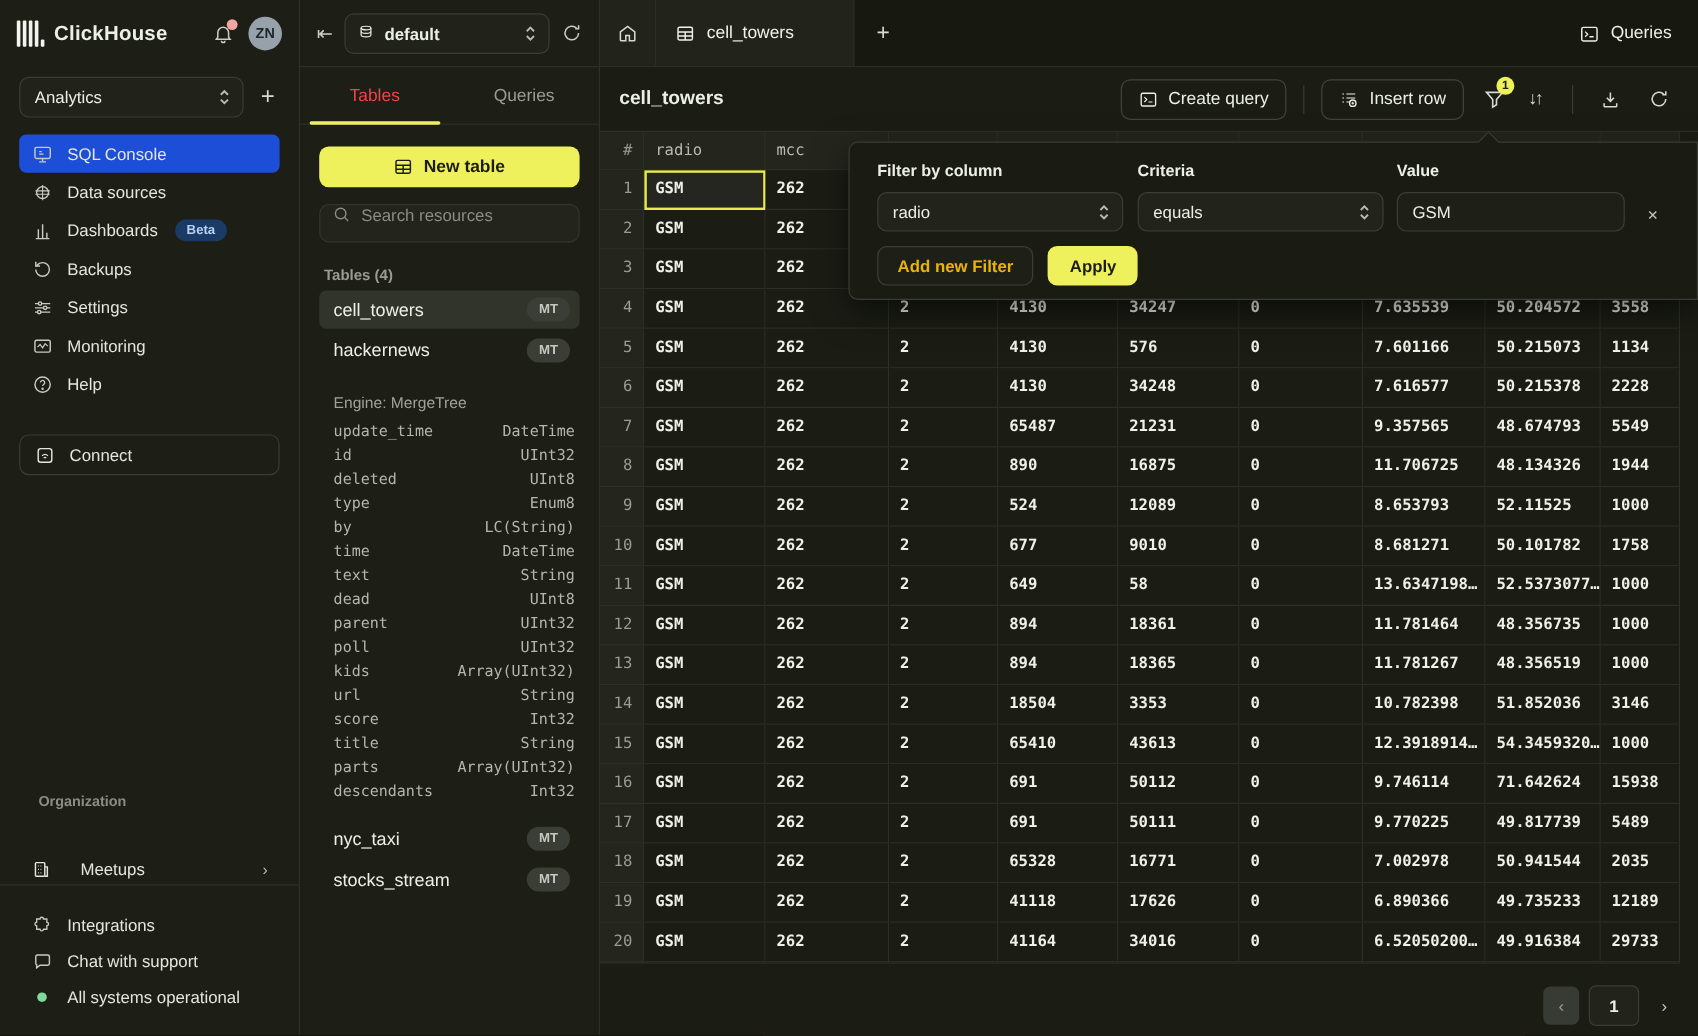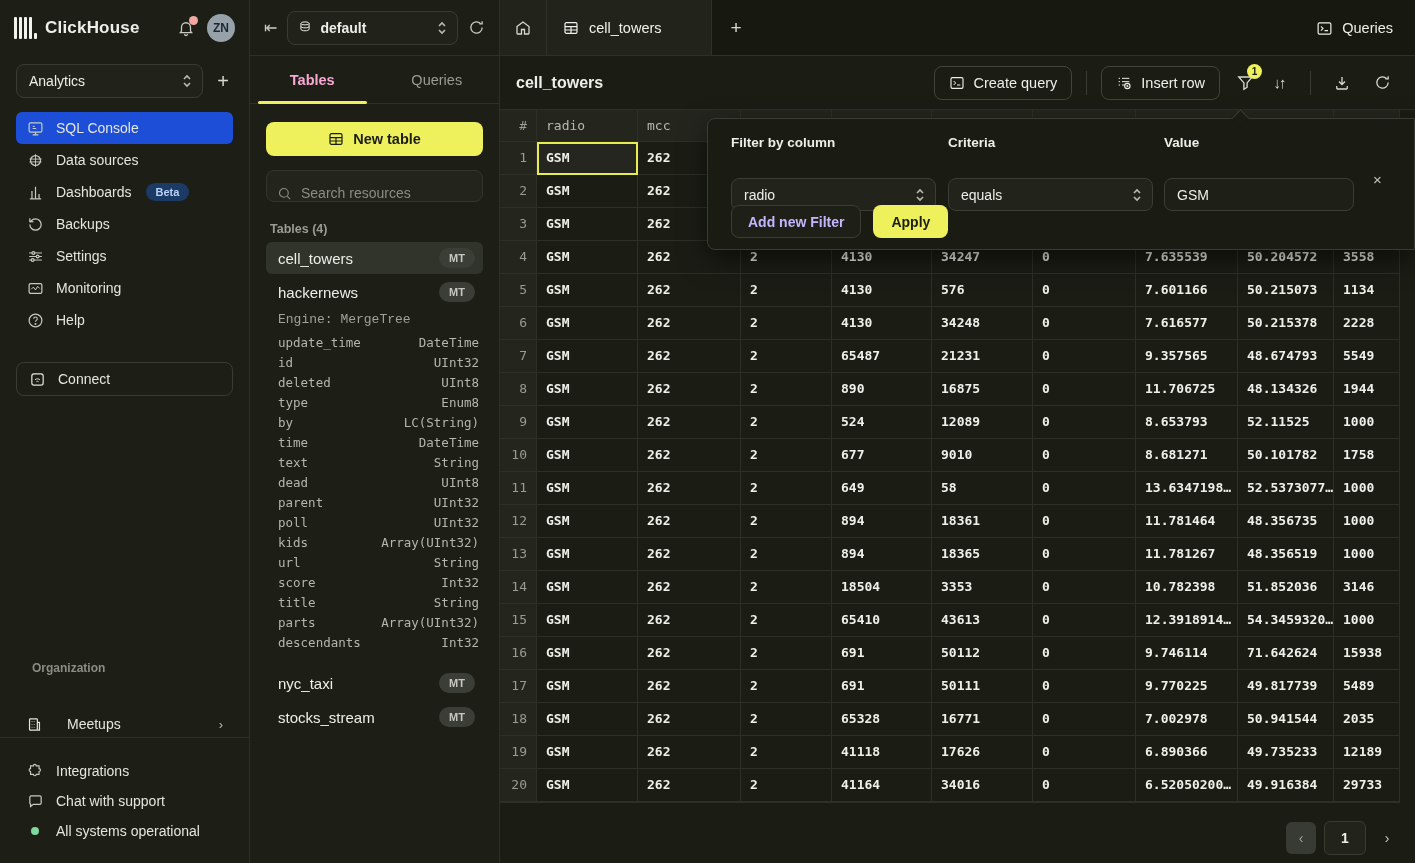--- a/index.html
+++ b/index.html
@@ -41,29 +41,29 @@
   .green-dot { width:8px; height:8px; border-radius:50%; background:#7ed99a; }
 
   
   #explorer { position:absolute; left:250px; top:0; width:250px; height:863px; background:#1d1f17; border-right:1px solid #2e3028; }
   .ex-topbar { display:flex; align-items:center; height:56px; padding:0 14px; border-bottom:1px solid #2e3028; gap:10px; }
   .collapse-ic { color:#c9cbc3; font-size:16px; }
   .db-select { flex:1; display:flex; align-items:center; gap:8px; height:34px; padding:0 10px; border:1px solid #3a3c34; border-radius:8px; background:#21231b; font-size:14px; font-weight:600; }
   .db-select .chevs { margin-left:auto; }
   .ex-tabs { display:flex; height:48px; border-bottom:1px solid #2e3028; }
   .ex-tab { position:relative; flex:1; display:flex; align-items:center; justify-content:center; font-size:14.5px; color:#9a9c94; }
-  .ex-tab.active { color:#f9a8d4; font-weight:700; }
+  .ex-tab.active { color:#ef4444; font-weight:400; }
   .ex-tab.active::after { content:""; position:absolute; left:8px; right:8px; bottom:-1px; height:3px; background:#eef05c; border-radius:2px; }
   .newtable-btn { display:flex; align-items:center; justify-content:center; gap:9px; margin:18px 16px 0; height:34px; background:#eef05c; color:#1c1e16; border-radius:8px; font-size:14.5px; font-weight:600; }
-  .search-box { display:flex; align-items:flex-end; gap:9px; margin:14px 16px 0; height:32px; padding:0 10px; border:1px solid #33352d; background:#23251d; border-radius:8px; color:#8b8d83; font-size:14px; }
+  .search-box { display:flex; align-items:flex-start; gap:9px; margin:14px 16px 0; height:32px; padding:0 10px; border:1px solid #33352d; background:#23251d; border-radius:8px; color:#8b8d83; font-size:14px; }
   .tables-label { margin:20px 20px 6px; font-size:12.5px; color:#9a9c94; font-weight:600; }
   .tbl-item { display:flex; align-items:center; justify-content:space-between; margin:2px 16px 0; height:32px; padding:0 8px 0 12px; border-radius:6px; font-size:15px; color:#eceee8; font-weight:500; }
   .tbl-item.active { background:#31342b; }
   .mt-pill { background:#3b3e36; color:#c6c8c0; font-size:11px; font-weight:700; padding:4px 10px; border-radius:11px; }
-  .engine-label { margin:4px 20px 8px 28px; font-size:13px; color:#a0a29a;font-family:Liberation Mono, monospace; }
+  .engine-label { margin:20px 20px 8px 28px; font-size:13px; color:#a0a29a; }
   .schema { margin:4px 20px 0 28px; }
   .schema-row { display:flex; justify-content:space-between; height:20px; font-size:12.5px; color:#b4b6ae; }
 
   
   #main { position:absolute; left:500px; top:0; width:915px; height:863px; background:#1b1d15; }
   .tabstrip { position:absolute; left:0; top:0; right:0; height:56px; background:#171910; border-bottom:1px solid #2e3028; display:flex; align-items:stretch; }
   .home-cell { width:47px; display:flex; align-items:center; justify-content:center; background:#22241c; border-right:1px solid #2e3028; color:#d8dad2; }
   .doc-tab { display:flex; align-items:center; gap:10px; width:165px; padding:0 16px; background:#22241c; border-right:1px solid #2e3028; font-size:14.5px; color:#f0f1eb; }
   .tab-plus { display:flex; align-items:center; justify-content:center; width:48px; font-size:19px; color:#d8dad2; }
   .queries-btn { position:absolute; right:22px; top:0; height:56px; display:flex; align-items:center; gap:9px; font-size:14.5px; color:#eceee8; }
@@ -90,26 +90,26 @@
   .pg-page { width:42px; height:34px; border:1px solid #3a3c34; background:#22241c; border-radius:6px; display:flex; align-items:center; justify-content:center; font-size:14px; font-weight:600; }
   .pg-next { width:26px; height:32px; display:flex; align-items:center; justify-content:center; color:#c9cbc3; font-size:14px; }
 
   
   #popover { position:absolute; left:707px; top:118px; width:708px; height:132px; background:#1a1c14; border:1px solid #3a3c34; border-radius:8px 0 0 8px; box-shadow:0 10px 28px rgba(0,0,0,.55); z-index:10; }
   .pop-caret { position:absolute; top:-7px; left:526px; width:13px; height:13px; background:#1a1c14; border-left:1px solid #3a3c34; border-top:1px solid #3a3c34; transform:rotate(45deg); }
   .pop-col { position:absolute; top:16px; }
   .pop-col.c1 { left:23px; }
   .pop-col.c2 { left:240px; }
   .pop-col.c3 { left:456px; }
-  .pop-label { font-size:13.5px; font-weight:600; color:#eceee8; margin-bottom:28px; }
+  .pop-label { font-size:13.5px; font-weight:600; color:#eceee8; margin-bottom:10px; }
   .pop-select { display:flex; align-items:center; justify-content:space-between; width:205px; height:33px; padding:0 10px 0 12px; border:1px solid #3c3e36; border-radius:8px; background:#22241c; font-size:14px; color:#eceee8; }
   .pop-input { display:flex; align-items:center; width:190px; height:33px; padding:0 12px; border:1px solid #3c3e36; border-radius:8px; background:#1e2018; font-size:14px; color:#eceee8; }
   .pop-x { position:absolute; top:52px; left:665px; color:#c4c6be; font-size:15px; }
   .pop-btns { position:absolute; top:86px; left:23px; display:flex; gap:12px; }
-  .btn-dark { display:flex; align-items:center; justify-content:center; height:33px; padding:0 16px; border:1px solid #3c3e36; border-radius:8px; background:#1e2018; font-size:14px; font-weight:600; color:#c4b5fd; }
+  .btn-dark { display:flex; align-items:center; justify-content:center; height:33px; padding:0 16px; border:1px solid #3c3e36; border-radius:8px; background:#1e2018; font-size:14px; font-weight:600; color:#eab308; }
   .btn-yellow { display:flex; align-items:center; justify-content:center; height:33px; padding:0 18px; border-radius:8px; background:#eef05c; font-size:14px; font-weight:600; color:#1c1e16; }
 
   svg { display:block; }
   .chevs { color:#b9bbb3; }
 </style>
 </head>
 <body>
 
 <div id="app">
 

